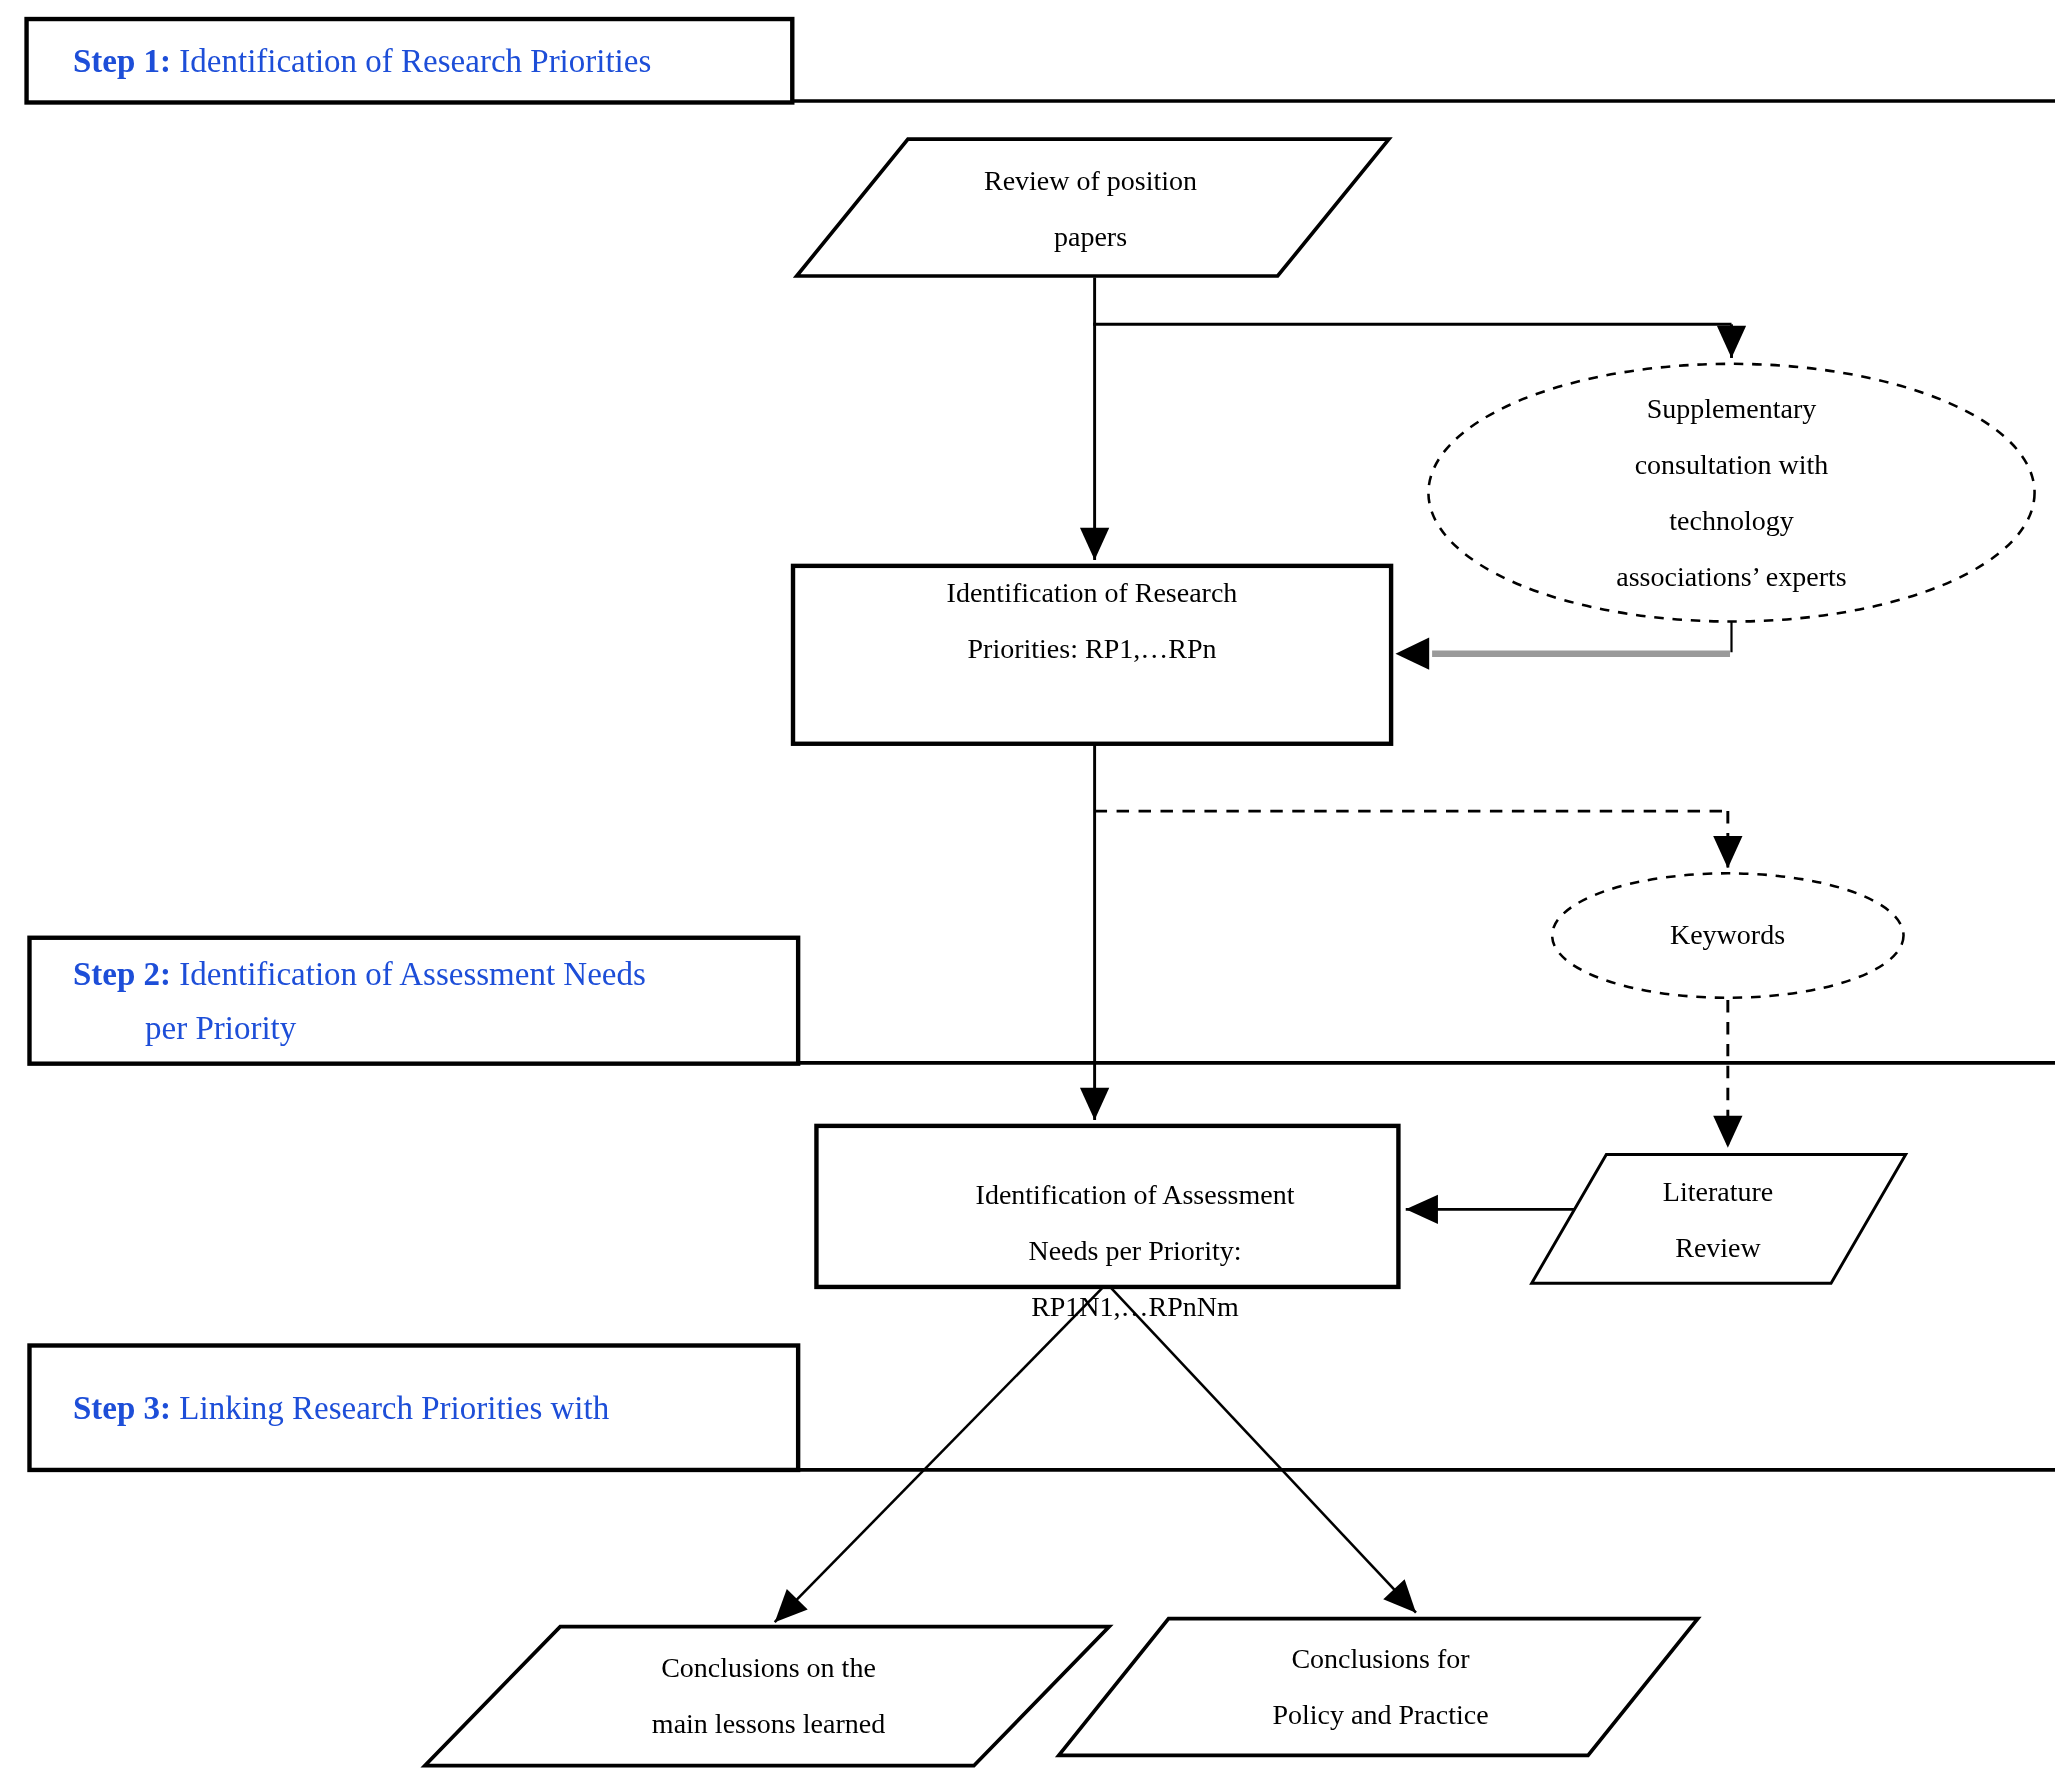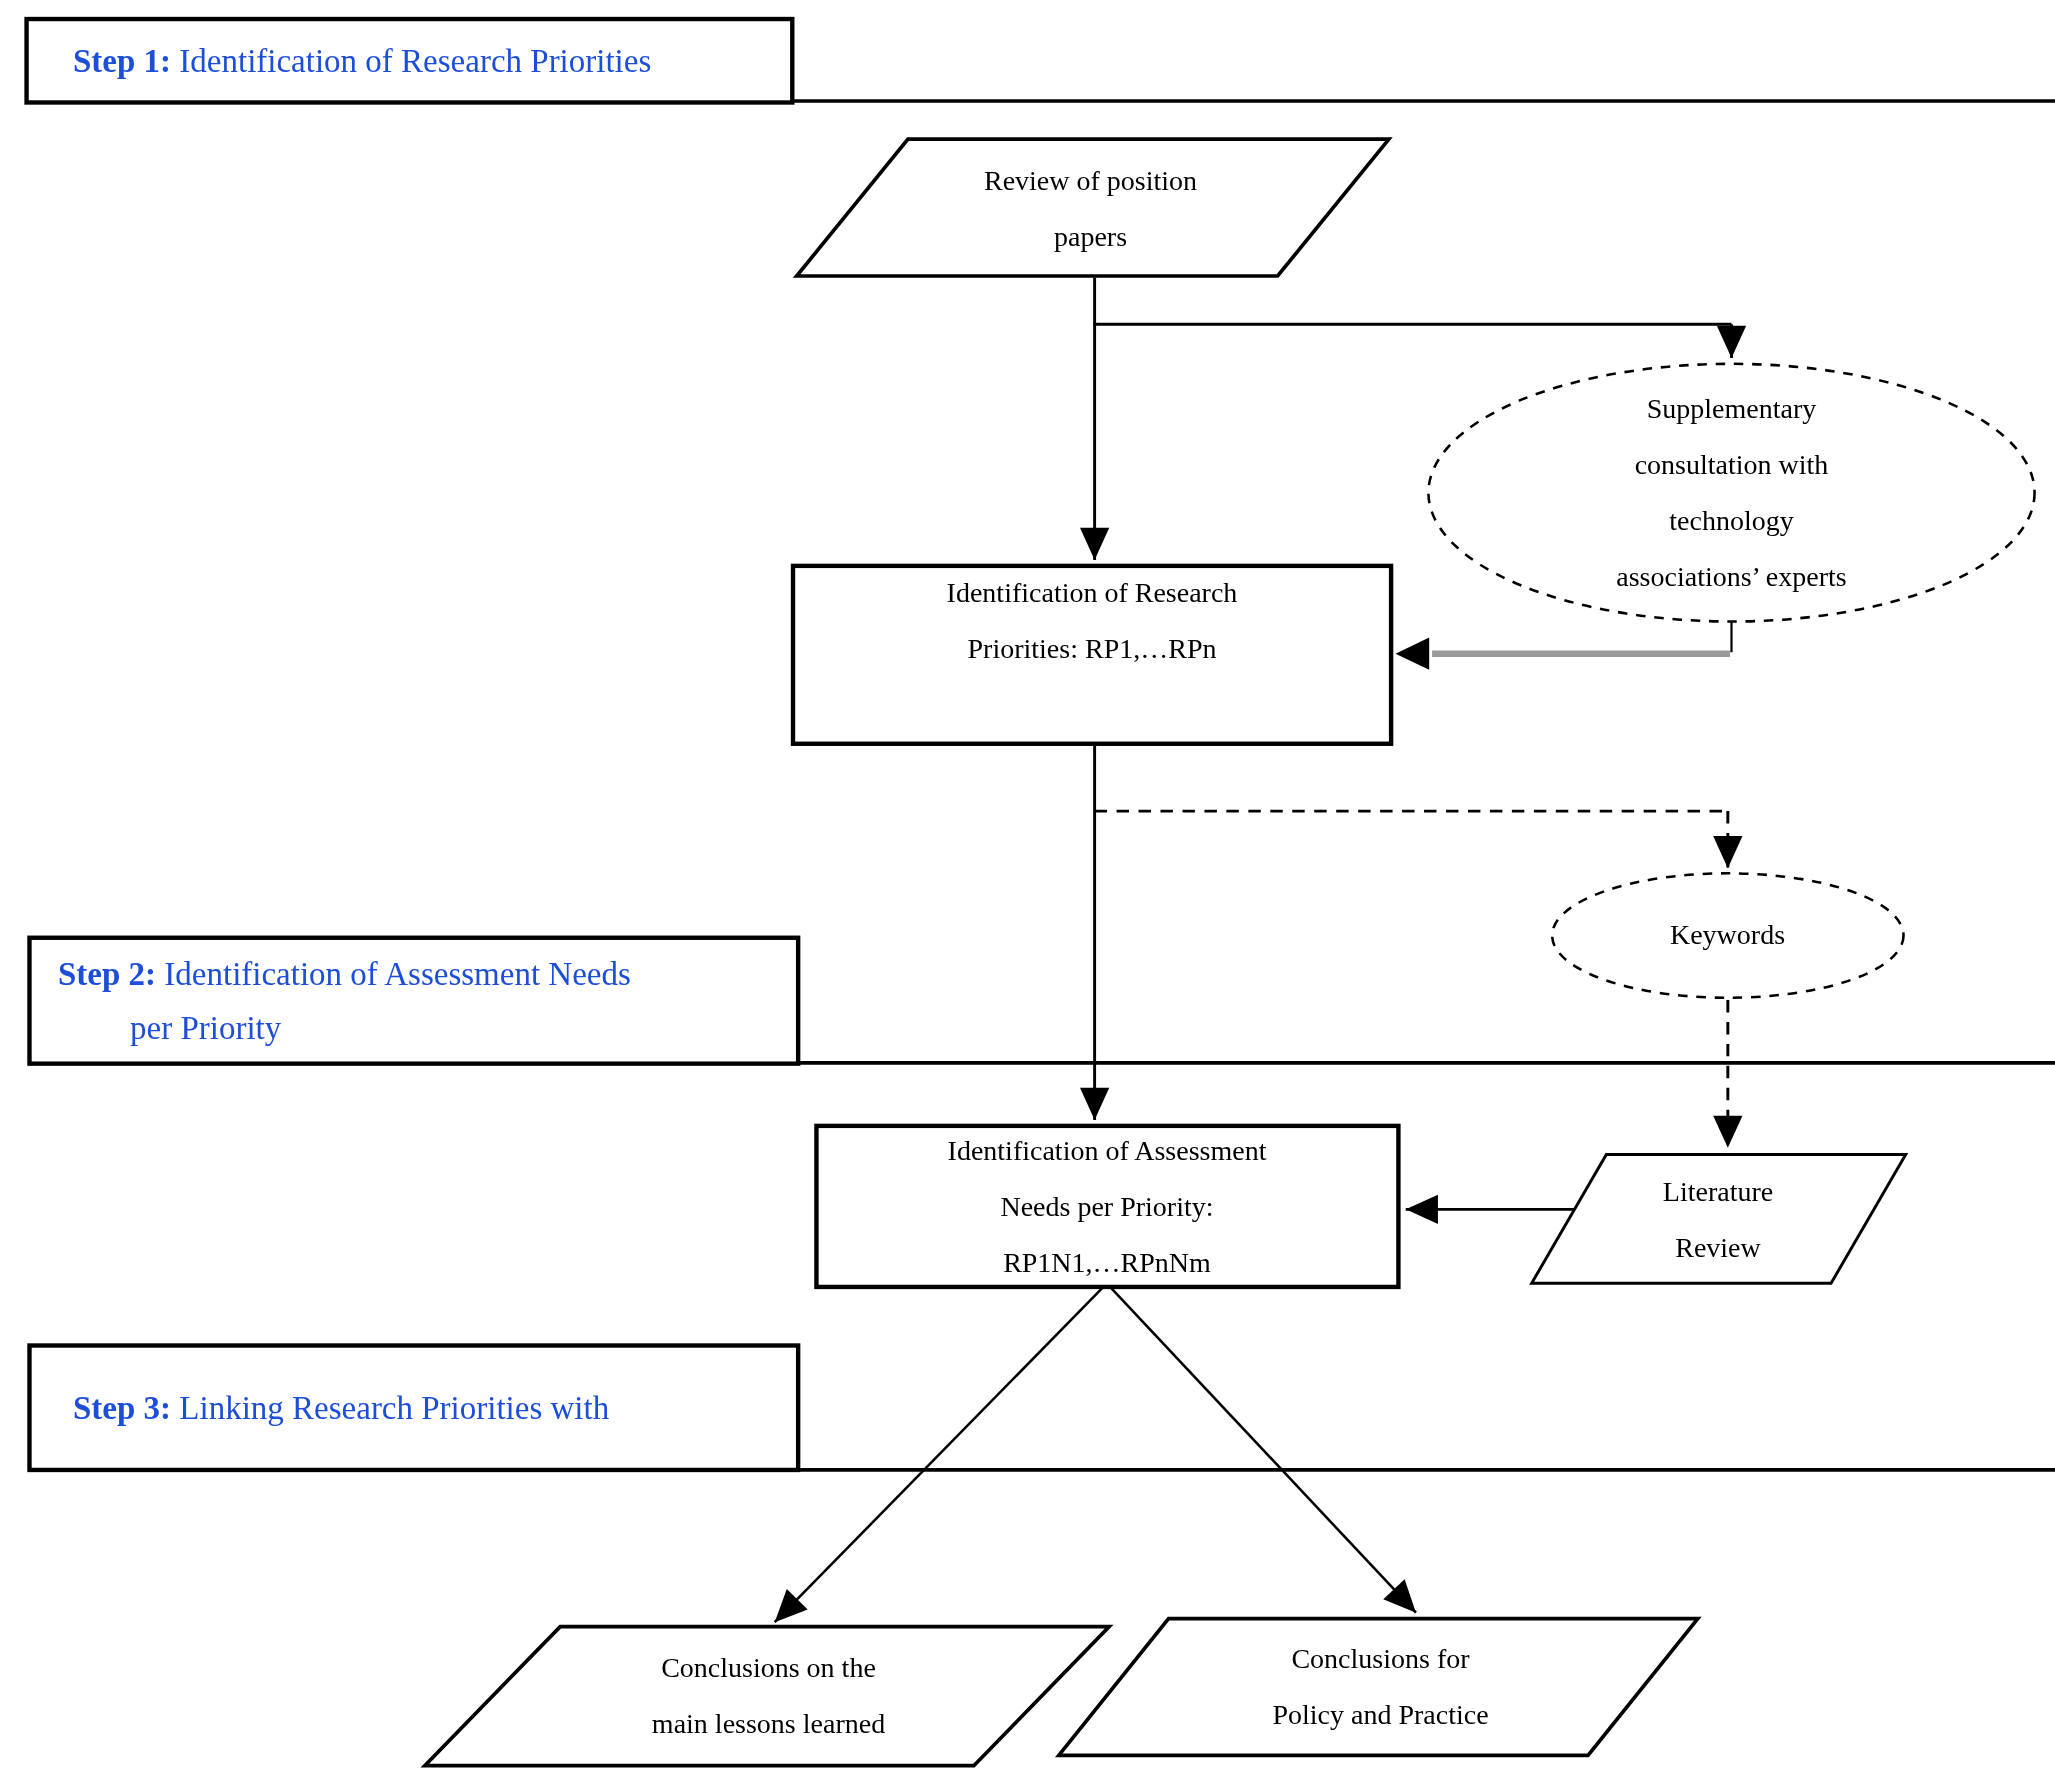--- a/index.html
+++ b/index.html
@@ -103,21 +103,21 @@
 
     <polygon points="765,2222 1515,2222 1330,2412 580,2412" fill="#fff" stroke="#000" stroke-width="5"></polygon>
 
     <polygon points="1596,2211 2319,2211 2169,2398 1446,2398" fill="#fff" stroke="#000" stroke-width="5"></polygon>
   </svg>
 
   <div class="step-label" style="left:73px; top:19px; width:703px; height:83px;">
     <div class="l1"><b>Step 1:</b><span> Identification of Research Priorities</span></div>
   </div>
 
-  <div class="step-label" style="left:58px; top:938px; width:703px; height:126px;">
+  <div class="step-label" style="left:73px; top:938px; width:703px; height:126px;">
     <div class="l1"><b>Step 2:</b><span> Identification of Assessment Needs</span></div>
     <div class="l2">per Priority</div>
   </div>
 
   <div class="step-label" style="left:73px; top:1346px; width:703px; height:124px;">
     <div class="l1"><b>Step 3:</b><span> Linking Research Priorities with</span></div>
   </div>
 
   <div class="label" style="left:849px; top:145px; width:483px; height:128px;">Review of position
 papers</div>
@@ -125,21 +125,21 @@
   <div class="label" style="left:1457px; top:362px; width:549px; height:261px;">Supplementary
 consultation with
 technology
 associations’ experts</div>
 
   <div class="label" style="left:793px; top:544px; width:598px; height:154px;">Identification of Research
 Priorities: RP1,…RPn</div>
 
   <div class="label" style="left:1552px; top:873px; width:351px; height:124px;">Keywords</div>
 
-  <div class="label" style="left:816px; top:1126px; width:582px; height:161px;">Identification of Assessment
+  <div class="label" style="left:816px; top:1170px; width:582px; height:161px;padding-left:28px;">Identification of Assessment
 Needs per Priority:
 RP1N1,…RPnNm</div>
 
   <div class="label" style="left:1537px; top:1155px; width:362px; height:129px;">Literature
 Review</div>
 
   <div class="label" style="left:439px; top:1628px; width:659px; height:136px;">Conclusions on the
 main lessons learned</div>
 
   <div class="label" style="left:1062px; top:1620px; width:637px; height:134px;">Conclusions for

